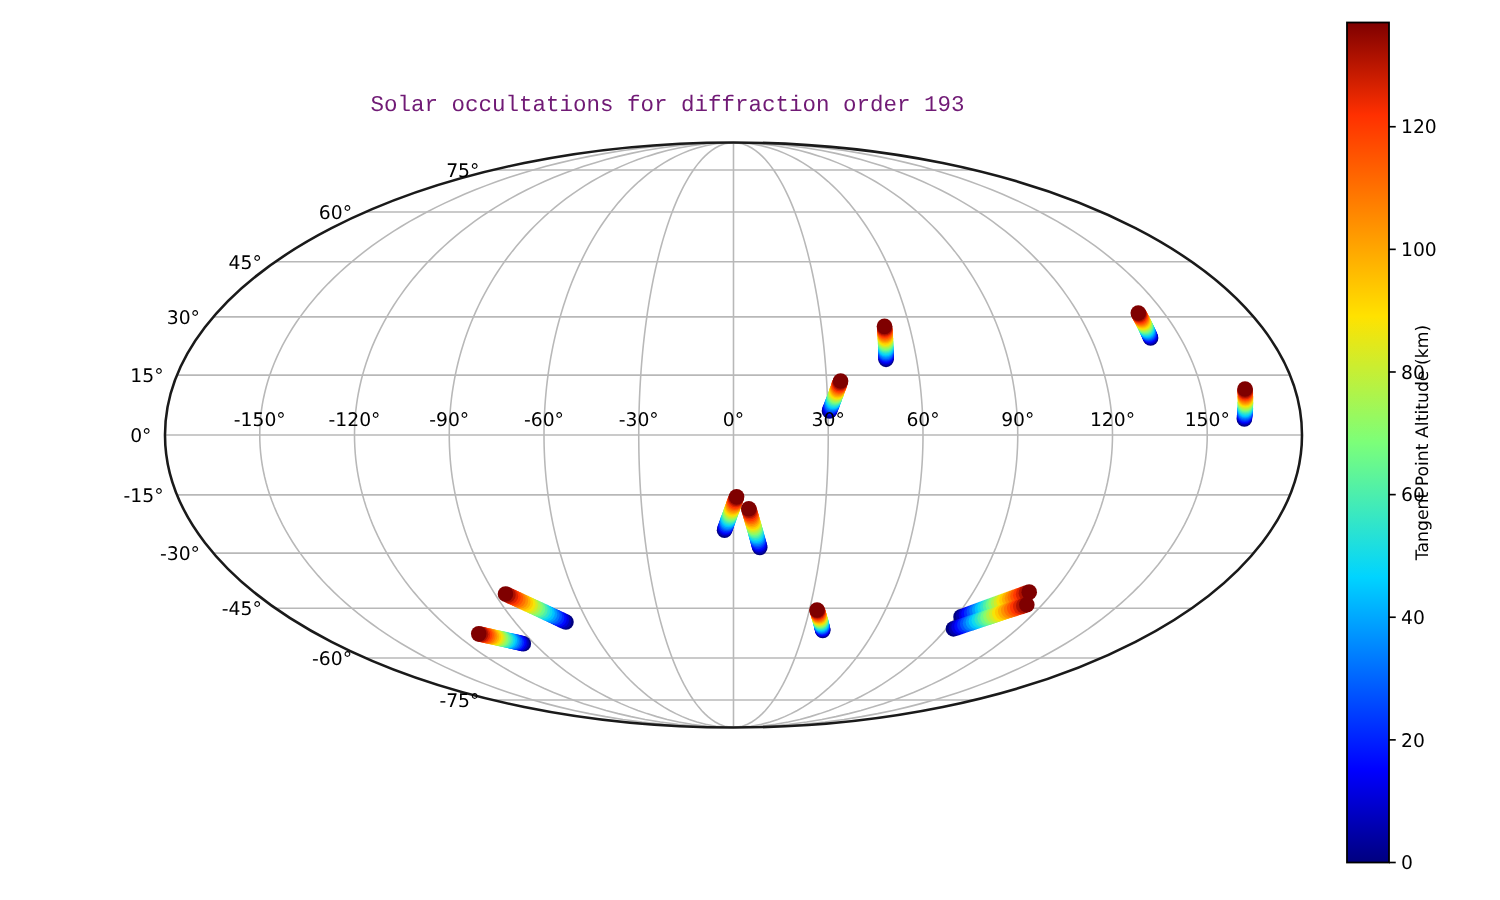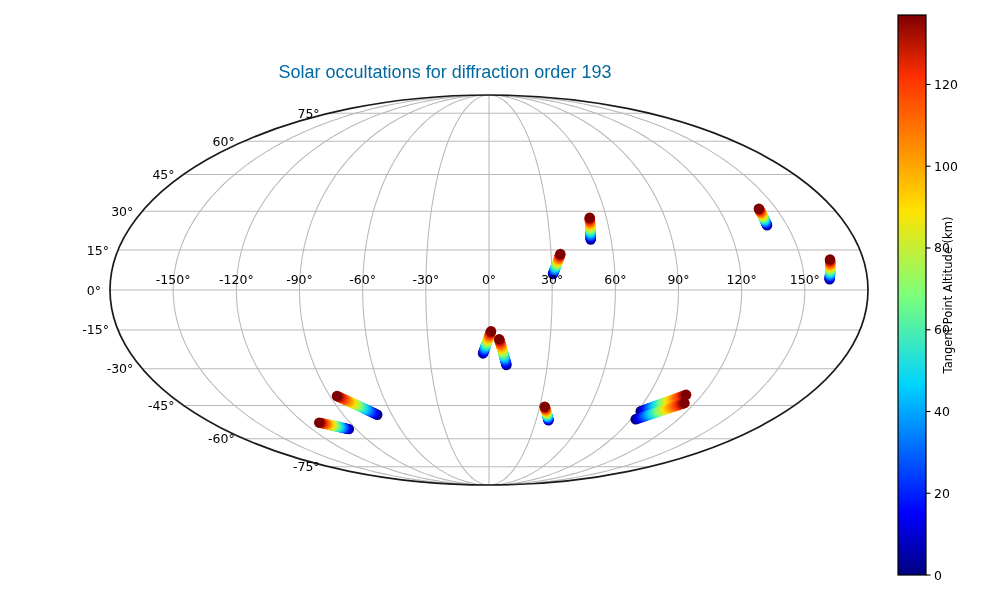--- a/index.html
+++ b/index.html
@@ -25,23 +25,23 @@
     top: 0;
     width: 1000px;
     height: 600px;
   }
   .fig-title {
     position: absolute;
     left: 0;
     top: 62px;
     width: 890px;
     text-align: center;
-    font-size: 18px;
-    color: #0369a1;
-    font-family: Liberation Sans, sans-serif;
+    font-size: 15px;
+    color: #701a75;
+    font-family: Liberation Mono, monospace;
     white-space: nowrap;
   }
   .cb-label {
     position: absolute;
     left: 941px;
     top: 295px;
     font-size: 11.5px;
     color: #000000;
     white-space: nowrap;
     transform-origin: 0 0;

